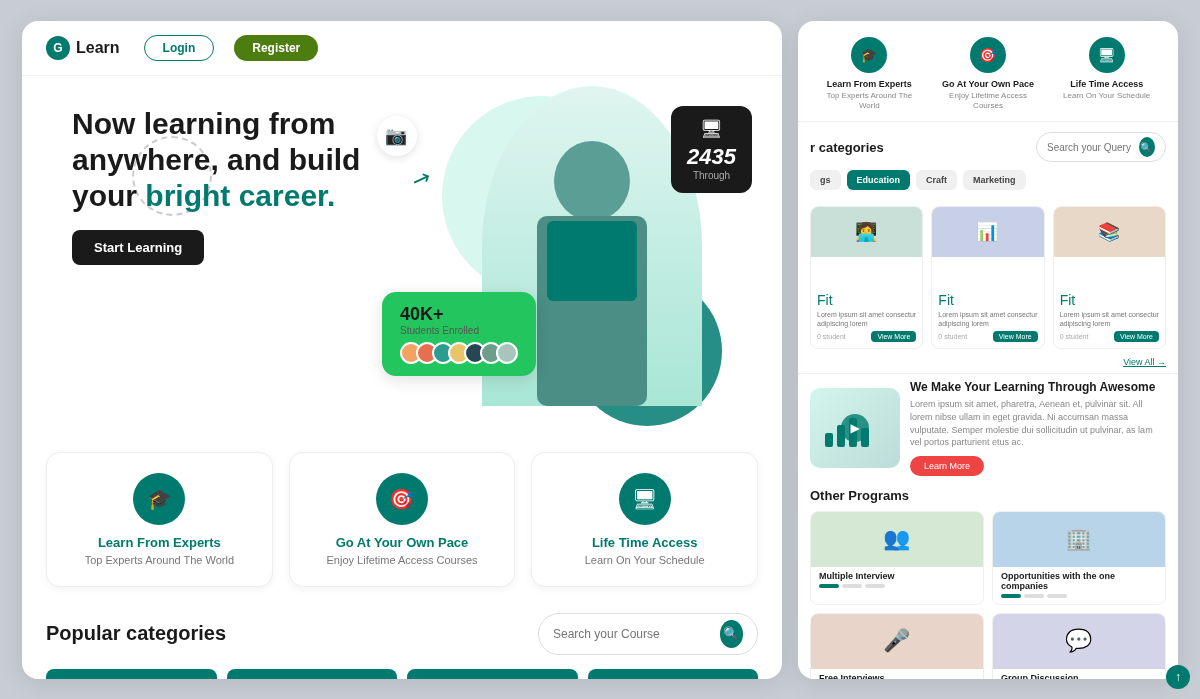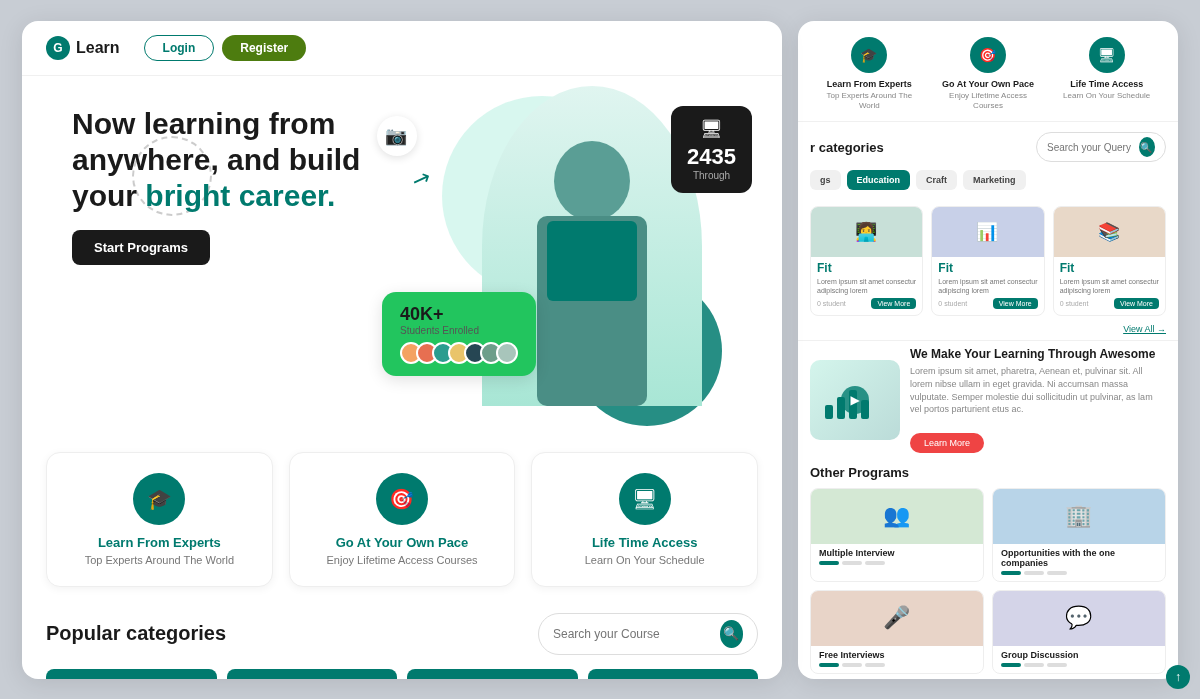--- a/index.html
+++ b/index.html
@@ -63,21 +63,21 @@
       list-style: none;
     }
     .nav-links li a {
       font-size: 12px;
       color: #444;
       text-decoration: none;
       white-space: nowrap;
     }
     .nav-buttons {
       display: flex;
-      gap: 8px;
+      gap: 20px;
     }
     .btn-login {
       border: 1.5px solid #007a6e;
       color: #007a6e;
       background: transparent;
       padding: 5px 18px;
       border-radius: 20px;
       font-size: 12px;
       cursor: pointer;
       font-weight: 600;
@@ -187,21 +187,21 @@
       right: 30px;
       top: 30px;
       background: #1a1a1a;
       color: #fff;
       border-radius: 12px;
       padding: 12px 16px;
       z-index: 10;
       text-align: center;
     }
     .stat-courses .icon { font-size: 18px; margin-bottom: 4px; }
-    .stat-courses .number { font-size: 22px; font-weight: 800; }
+    .stat-courses .number { font-size: 22px; font-weight: 800; font-style: italic; }
     .stat-courses .label { font-size: 10px; color: #aaa; }
 
     .stat-students {
       position: absolute;
       left: 360px;
       bottom: 60px;
       background: #22c55e;
       border-radius: 14px;
       padding: 12px 18px;
       z-index: 10;
@@ -474,23 +474,24 @@
       height: 50px;
       display: flex;
       align-items: center;
       justify-content: center;
       font-size: 18px;
     }
     .side-course-info {
       padding: 4px 6px 6px;
     }
     .side-course-tag {
-      font-size: 12px;
+      font-size: 14px;
       color: #007a6e;
-      font-weight: 700;
+      font-weight: 400;
+      margin-top: 31px;
     }
     .side-course-desc {
       font-size: 7px;
       color: #777;
       margin: 2px 0;
       line-height: 1.3;
     }
     .side-course-meta {
       display: flex;
       justify-content: space-between;
@@ -555,21 +556,21 @@
     .learning-title {
       font-size: 12px;
       font-weight: 800;
       color: #1a1a1a;
       margin-bottom: 4px;
     }
     .learning-desc {
       font-size: 9px;
       color: #888;
       line-height: 1.4;
-      margin-bottom: 16px;
+      margin-bottom: 6px;
     }
     .btn-learn-more {
       background: #ef4444;
       color: #fff;
       border: none;
       border-radius: 16px;
       padding: 5px 14px;
       font-size: 9px;
       cursor: pointer;
     }
@@ -668,21 +669,21 @@
 
   <div class="hero">
     <div class="hero-bg-circle-1"></div>
     <div class="hero-bg-circle-2"></div>
     <div class="hero-dashed-circle"></div>
 
     <div class="arrow-deco" style="left:390px;top:90px;font-size:22px;transform:rotate(20deg);">↗</div>
 
     <div class="hero-text">
       <h1 class="hero-title">Now learning from<br>anywhere, and build<br>your <span class="highlight">bright career.</span></h1>
-      <button class="btn-start">Start Programs</button>
+      <button class="btn-start">Start Learning</button>
     </div>
 
     <div class="badge-camera">📷</div>
 
     <div class="hero-person">
       <div class="person-placeholder">
         <svg width="160" height="280" viewBox="0 0 160 280" fill="none">
           <ellipse cx="80" cy="55" rx="38" ry="40" fill="#5a9e95"></ellipse>
           <rect x="25" y="90" width="110" height="190" rx="10" fill="#4a8e85"></rect>
           <rect x="35" y="95" width="90" height="80" rx="6" fill="#007a6e"></rect>

